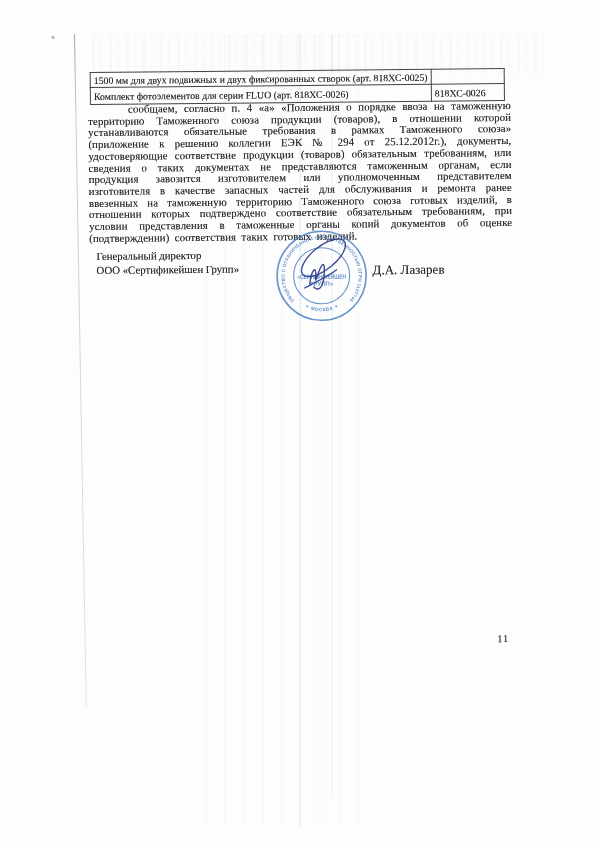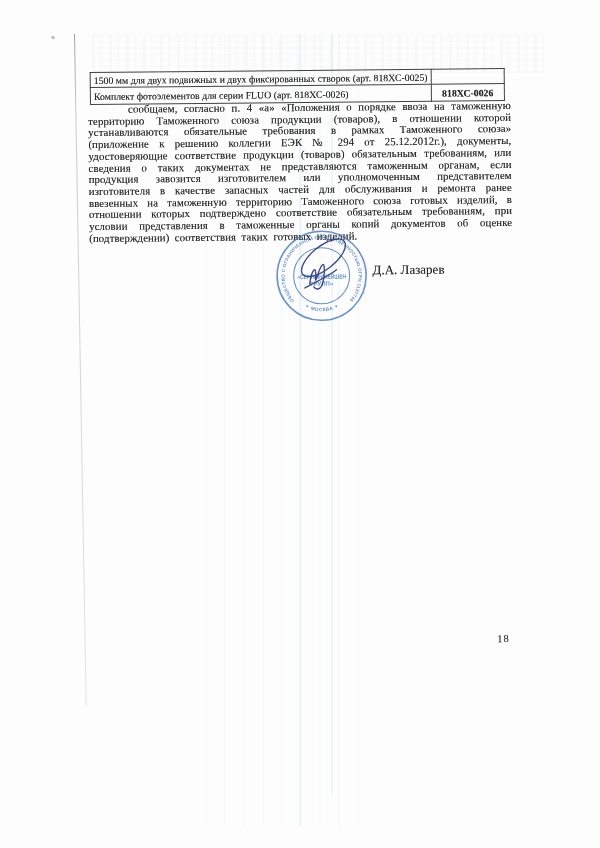--- a/index.html
+++ b/index.html
@@ -42,21 +42,21 @@
   
   .doc-table{
     position:absolute;left:90px;top:64px;border-collapse:collapse;
     font-size:9.8px;color:#242424;
   }
   .doc-table td{
     border:1px solid #424242;padding:0 3px;white-space:nowrap;overflow:hidden;
     text-shadow:0 0 .4px rgba(40,40,40,.55);
   }
   .doc-table td.c-desc{width:322px;height:14px;}
-  .doc-table td.c-art{width:66px;text-align:center;font-weight:bold;}
+  .doc-table td.c-art{width:66px;text-align:left;}
   .doc-table tr.r2 td{height:16px;}
 
   
   .body-par{
     position:absolute;left:88px;top:96px;width:423px;
     font-size:10.8px;line-height:11.7px;text-align:justify;
     text-indent:40px;word-spacing:2.6px;letter-spacing:.1px;
     color:#272727;text-shadow:0 0 .45px rgba(40,40,40,.55);
   }
 
@@ -102,20 +102,24 @@
       </tr>
       <tr class="r2">
         <td class="c-desc">Комплект фотоэлементов для серии FLUO (арт. 818ХС-0026)</td>
         <td class="c-art">818ХС-0026</td>
       </tr>
     </tbody>
       </table>
 
     <div class="body-par">сообщаем, согласно п. 4 «а» «Положения о порядке ввоза на таможенную территорию Таможенного союза продукции (товаров), в отношении которой устанавливаются обязательные требования в рамках Таможенного союза» (приложение к решению коллегии ЕЭК № 294 от 25.12.2012г.), документы, удостоверяющие соответствие продукции (товаров) обязательным требованиям, или сведения о таких документах не представляются таможенным органам, если продукция завозится изготовителем или уполномоченным представителем изготовителя в качестве запасных частей для обслуживания и ремонта ранее ввезенных на таможенную территорию Таможенного союза готовых изделий, в отношении которых подтверждено соответствие обязательным требованиям, при условии представления в таможенные органы копий документов об оценке (подтверждении) соответствия таких готовых изделий.</div>
 
+    <div class="sig-block">
+      <div>Генеральный директор</div>
+      <div>ООО «Сертификейшен Групп»</div>
+    </div>
 
     <svg class="stamp-svg" viewBox="0 0 190 115">
       <defs>
         <path id="arcTop" d="M 35.8,82.2 A 37,37 0 1 1 88.2,82.2"></path>
         <path id="arcBottom" d="M 39.2,83.2 A 35.5,35.5 0 0 0 84.8,83.2"></path>
       </defs>
       <g stroke="#4a7cc0" fill="none" opacity="0.82">
         <circle cx="62" cy="56" r="44.5" stroke-width="1.6"></circle>
         <circle cx="62" cy="56" r="28" stroke-width="1.1"></circle>
       </g>
@@ -131,16 +135,16 @@
       </g>
       <g stroke="#2c3a88" stroke-width="1.35" fill="none" opacity="0.92" stroke-linecap="round">
         <ellipse cx="64" cy="38" rx="26.5" ry="11.5" transform="rotate(-38 64 38)"></ellipse>
         <path d="M 50,64 C 52,50 57,44 56,57 C 55,68 59,48 63,45 C 66,42 65,60 62,66 C 60,70 56,70 54,67"></path>
         <path d="M 45,68 C 54,63 68,57 77,50"></path>
       </g>
     </svg>
 
     <div class="signer-name">Д.А. Лазарев</div>
 
-    <div class="page-num">18</div>
+    <div class="page-num">11</div>
 
   </div>
 </div>
 
 </body></html>

